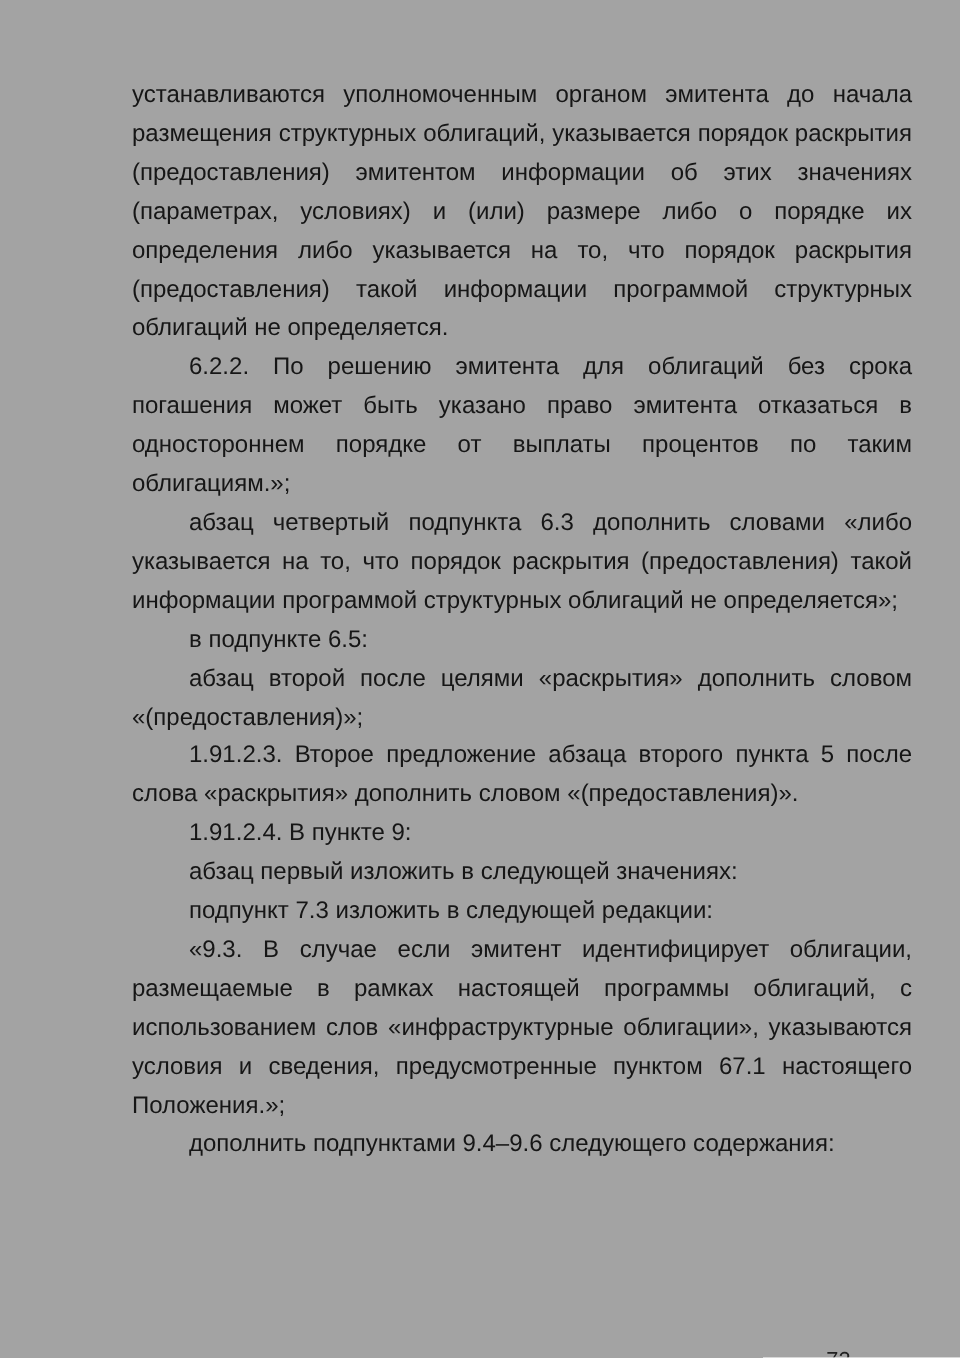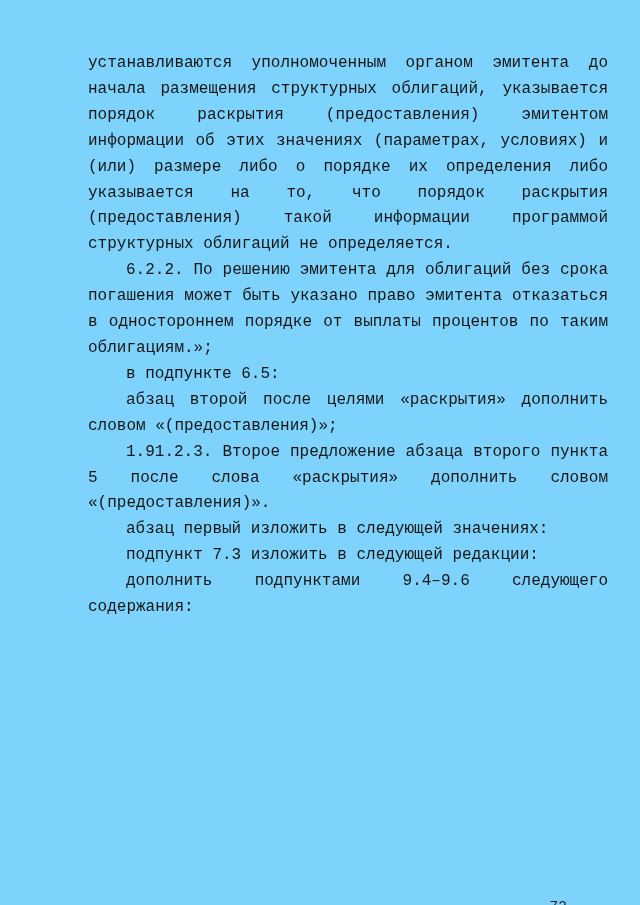--- a/index.html
+++ b/index.html
@@ -4,23 +4,23 @@
 <style>
   html, body {
     margin: 0;
     padding: 0;
     background: #ffffff;
   }
   .page {
     position: relative;
     width: 640px;
     height: 905px;
-    background: #7dd3fc;
+    background: #a3a3a3;
     overflow: hidden;
-    font-family: Liberation Mono, monospace;
+    font-family: Liberation Sans, sans-serif;
     color: #161616;
   }
   .doc-body {
     position: absolute;
     left: 88px;
     top: 51px;
     width: 520px;
   }
   .doc-body p {
     margin: 0;
@@ -44,21 +44,24 @@
     color: #222222;
   }
 </style>
 </head>
 <body>
 
 <div class="page">
   <div class="doc-body">
       <p class="">устанавливаются уполномоченным органом эмитента до начала размещения структурных облигаций, указывается порядок раскрытия (предоставления) эмитентом информации об этих значениях (параметрах, условиях) и (или) размере либо о порядке их определения либо указывается на то, что порядок раскрытия (предоставления) такой информации программой структурных облигаций не определяется.</p>
       <p class="indent">6.2.2. По решению эмитента для облигаций без срока погашения может быть указано право эмитента отказаться в одностороннем порядке от выплаты процентов по таким облигациям.»;</p>
+      <p class="indent">абзац четвертый подпункта 6.3 дополнить словами «либо указывается на то, что порядок раскрытия (предоставления) такой информации программой структурных облигаций не определяется»;</p>
       <p class="indent">в подпункте 6.5:</p>
       <p class="indent">абзац второй после целями «раскрытия» дополнить словом «(предоставления)»;</p>
       <p class="indent">1.91.2.3. Второе предложение абзаца второго пункта 5 после слова «раскрытия» дополнить словом «(предоставления)».</p>
+      <p class="indent">1.91.2.4. В пункте 9:</p>
       <p class="indent">абзац первый изложить в следующей значениях:</p>
       <p class="indent">подпункт 7.3 изложить в следующей редакции:</p>
+      <p class="indent">«9.3. В случае если эмитент идентифицирует облигации, размещаемые в рамках настоящей программы облигаций, с использованием слов «инфраструктурные облигации», указываются условия и сведения, предусмотренные пунктом 67.1 настоящего Положения.»;</p>
       <p class="indent">дополнить подпунктами 9.4–9.6 следующего содержания:</p>
     </div>
   <div class="page-number">72</div>
 </div>
 
 </body></html>

